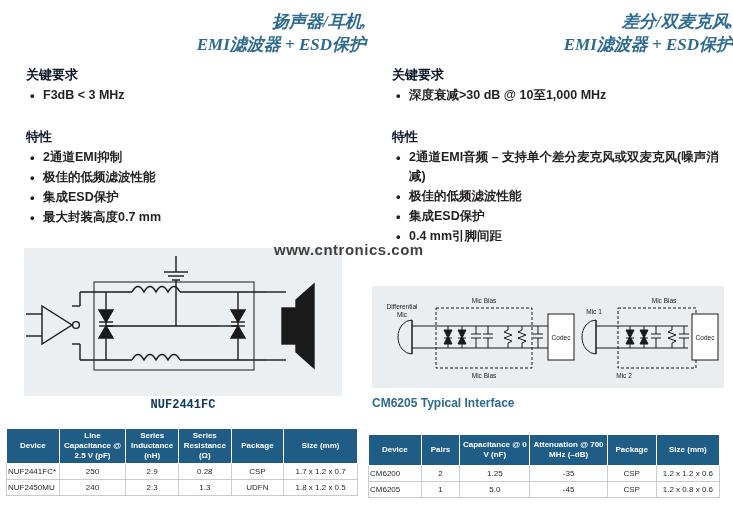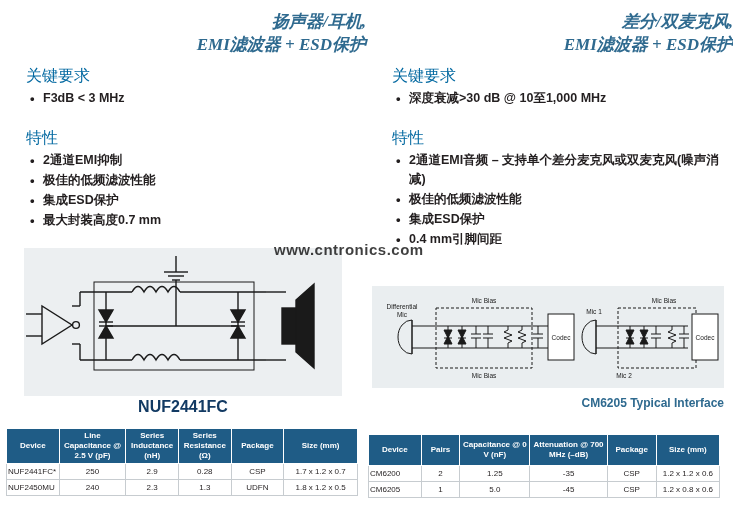--- a/index.html
+++ b/index.html
@@ -21,23 +21,23 @@
     font-style:italic;
     font-size:17px;
     line-height:23px;
     font-family:"Liberation Serif", serif;
     font-weight:700;
     padding-top:10px;
   }
   .title .l2{display:block;}
 
   .sec-head{
-    color:#0369a1;
-    font-weight:400;
-    font-size:16px;
+    color:#0f172a;
+    font-weight:700;
+    font-size:13px;
     margin:0 0 2px 26px;
   }
 
   ul.bul{
     margin:0 0 0 30px;
     padding:0;
     list-style:none;
   }
   ul.bul li{
     position:relative;
@@ -63,25 +63,25 @@
   .schem-left{
     position:absolute;left:24px;top:248px;width:318px;height:148px;
     background:#eceff1;
   }
   .schem-right{
     position:absolute;left:372px;top:286px;width:352px;height:102px;
     background:#eaeef0;
   }
   .cap-left{
     position:absolute;left:24px;top:398px;width:318px;
-    text-align:center;color:#123a63;font-weight:700;font-size:16px;
+    text-align:center;color:#123a63;font-weight:700;font-size:12px;font-family:Liberation Mono, monospace;
   }
   .cap-right{
     position:absolute;left:372px;top:396px;width:352px;
-    text-align:right;color:#2f6a8f;font-weight:700;font-size:12px;
+    text-align:left;color:#2f6a8f;font-weight:700;font-size:12px;
   }
 
   
   .wm{
     position:absolute;left:274px;top:241px;
     color:#000000;opacity:.75;
     font-size:15px;font-weight:700;
     letter-spacing:.5px;
     pointer-events:none;
   }

